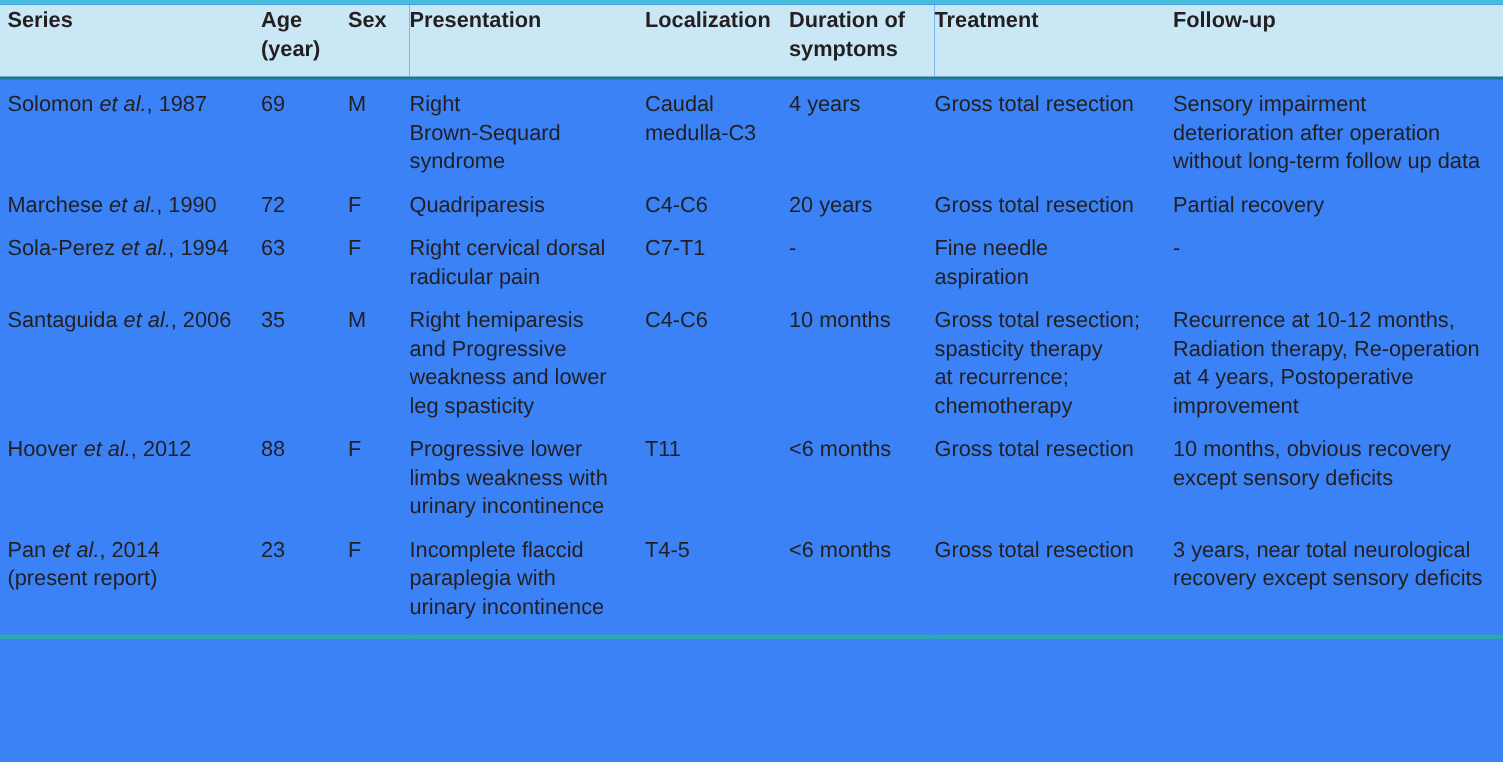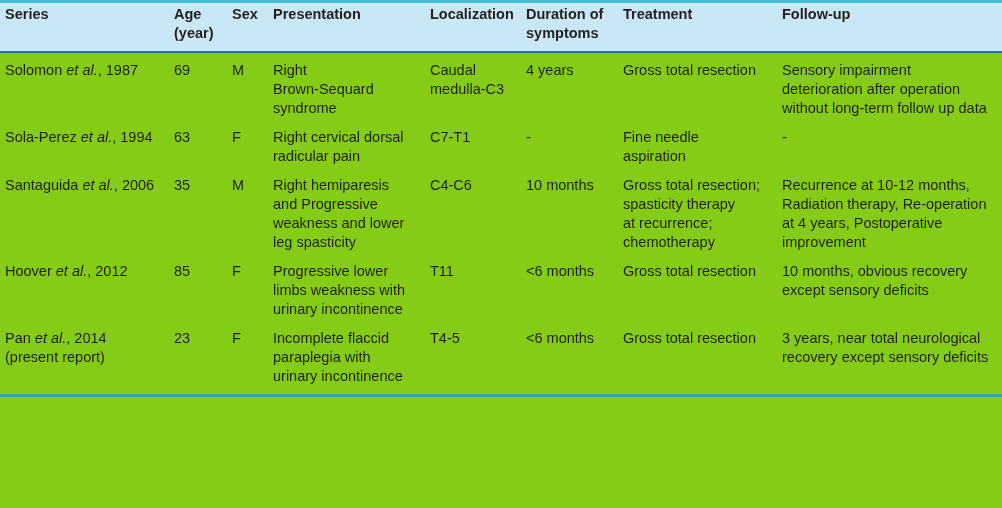--- a/index.html
+++ b/index.html
@@ -3,21 +3,21 @@
 <meta charset="utf-8">
 <style>
   html, body {
     margin: 0;
     padding: 0;
     background: #ffffff;
   }
   .page {
     width: 1002px;
     height: 508px;
-    background: #84cc16;
+    background: #3b82f6;
     overflow: hidden;
     font-family: "Liberation Sans", sans-serif;
     color: #231f20;
   }
   table.case-table {
     border-collapse: collapse;
     table-layout: fixed;
     width: 1002px;
     border-top: 3px solid #49bedb;
     font-size: 14.5px;
@@ -83,20 +83,30 @@
 syndrome</td>
           <td class="col-localization">Caudal
 medulla-C3</td>
           <td class="col-duration">4 years</td>
           <td class="col-treatment">Gross total resection</td>
           <td class="col-followup">Sensory impairment
 deterioration after operation
 without long-term follow up data</td>
         </tr>
         <tr>
+          <td class="col-series">Marchese <i>et al.</i>, 1990</td>
+          <td class="col-age">72</td>
+          <td class="col-sex">F</td>
+          <td class="col-presentation">Quadriparesis</td>
+          <td class="col-localization">C4-C6</td>
+          <td class="col-duration">20 years</td>
+          <td class="col-treatment">Gross total resection</td>
+          <td class="col-followup">Partial recovery</td>
+        </tr>
+        <tr>
           <td class="col-series">Sola-Perez <i>et al.</i>, 1994</td>
           <td class="col-age">63</td>
           <td class="col-sex">F</td>
           <td class="col-presentation">Right cervical dorsal
 radicular pain</td>
           <td class="col-localization">C7-T1</td>
           <td class="col-duration">-</td>
           <td class="col-treatment">Fine needle
 aspiration</td>
           <td class="col-followup">-</td>
@@ -115,21 +125,21 @@
 spasticity therapy
 at recurrence;
 chemotherapy</td>
           <td class="col-followup">Recurrence at 10-12 months,
 Radiation therapy, Re-operation
 at 4 years, Postoperative
 improvement</td>
         </tr>
         <tr>
           <td class="col-series">Hoover <i>et al.</i>, 2012</td>
-          <td class="col-age">85</td>
+          <td class="col-age">88</td>
           <td class="col-sex">F</td>
           <td class="col-presentation">Progressive lower
 limbs weakness with
 urinary incontinence</td>
           <td class="col-localization">T11</td>
           <td class="col-duration">&lt;6 months</td>
           <td class="col-treatment">Gross total resection</td>
           <td class="col-followup">10 months, obvious recovery
 except sensory deficits</td>
         </tr>

